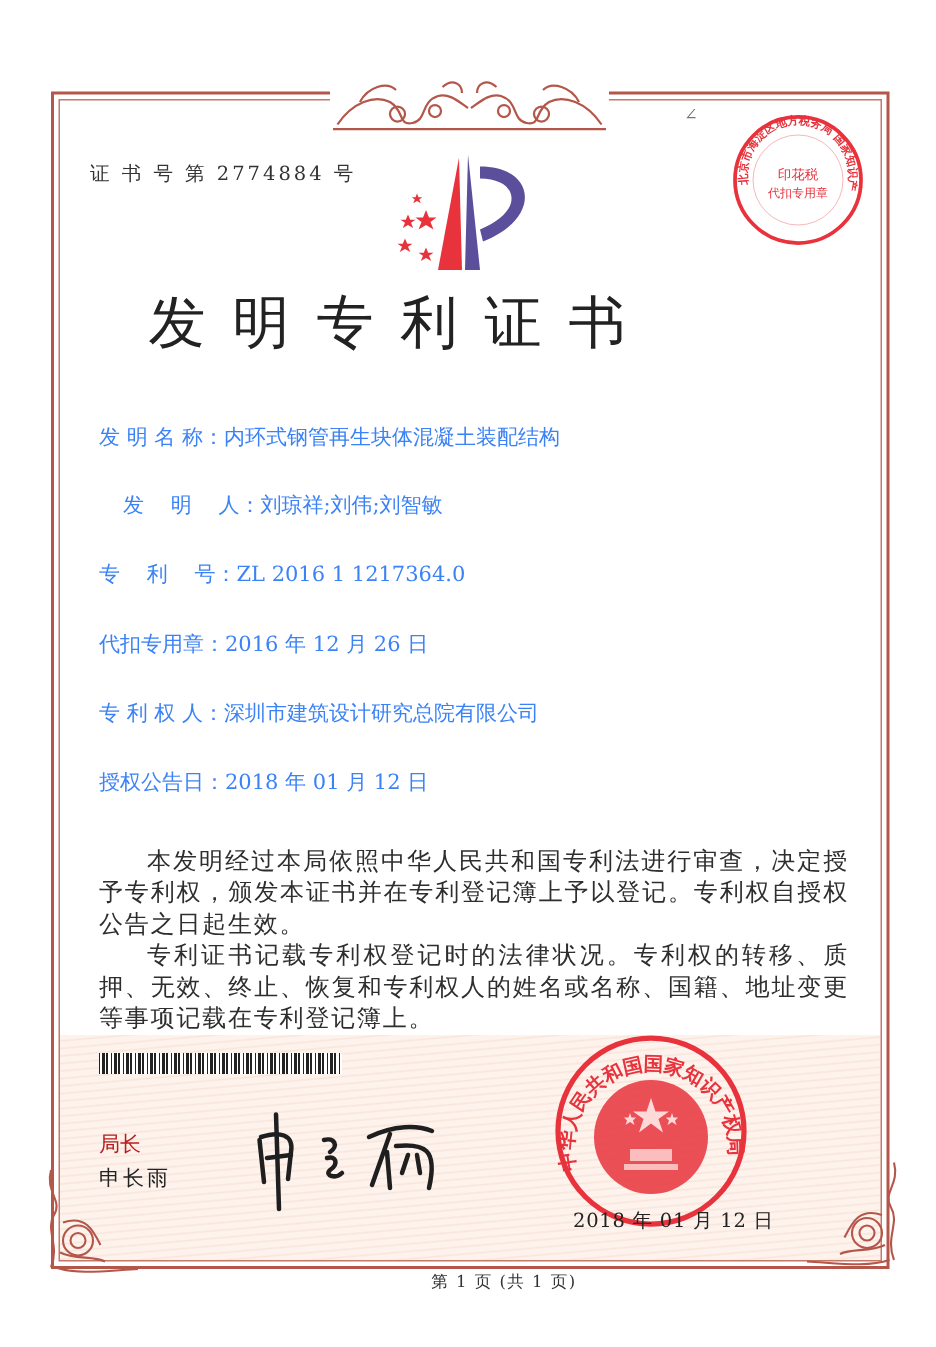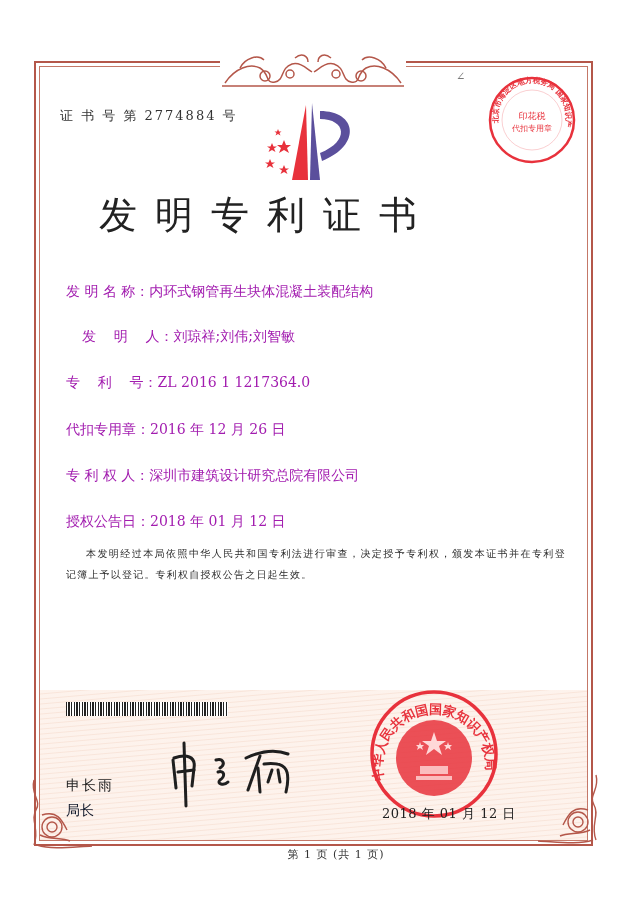--- a/index.html
+++ b/index.html
@@ -19,32 +19,32 @@
 
     .cert-no { position:absolute; left:60px; top:107px; font-size:13px; letter-spacing:2px; color:#333; }
     .logo { position:absolute; left:262px; top:95px; width:110px; height:85px; }
     .tax-seal { position:absolute; left:487px; top:75px; width:90px; height:90px; }
     .pen-mark { position:absolute; left:456px; top:70px; font-size:11px; color:#777; }
 
     .title { position:absolute; left:0; width:516px; top:190px; text-align:center;
              font-size:38px; letter-spacing:18px; font-family:"DejaVu Sans","Liberation Sans",sans-serif;
              font-weight:normal; color:#222; padding-left:18px; box-sizing:border-box; }
 
-    .field { position:absolute; left:66px; font-size:14px; color:#a21caf; white-space:nowrap; }
+    .field { position:absolute; left:66px; font-size:14px; color:#3b82f6; white-space:nowrap; }
     .field .lbl { display:inline-block; }
     .field .val { display:inline; }
 
-    .para { position:absolute; left:66px; width:500px; font-size:10px; line-height:21px;
-            color:#2e2e2e; letter-spacing:1.2px; text-align:justify; }
+    .para { position:absolute; left:66px; width:500px; font-size:16px; line-height:21px;
+            color:#2e2e2e; letter-spacing:1.2px; text-align:justify;margin-top:20px; }
     .para p { margin:0; text-indent:2em; }
 
     .barcode { position:absolute; left:66px; top:702px; width:162px; height:14px;
                background: repeating-linear-gradient(90deg, #222 0px, #222 1px, #fff 1px, #fff 2px, #222 2px, #222 4px, #fff 4px, #fff 5px, #222 5px, #222 6px, #fff 6px, #fff 8px); }
     .director-title { position:absolute; left:66px; top:754px; font-size:14px;
-                      font-family:"DejaVu Sans","Liberation Sans",sans-serif; color:#0f172a;margin-top:48px; }
+                      font-family:"DejaVu Sans","Liberation Sans",sans-serif; color:#b91c1c; }
     .director-name { position:absolute; left:66px; top:777px; font-size:14px;
                      font-family:"DejaVu Sans","Liberation Sans",sans-serif; color:#222; letter-spacing:2px; }
     .signature { position:absolute; left:168px; top:738px; width:140px; height:70px; }
     .state-seal { position:absolute; left:368px; top:688px; width:132px; height:132px; }
     .issue-date { position:absolute; left:382px; top:805px; font-size:13px; color:#222; letter-spacing:0.5px; }
     .page-no { position:absolute; left:0; width:624px; top:847px; text-align:center;
                font-size:11px; color:#333; letter-spacing:1px;padding-left:24px; }
   </style>
 </head>
 <body>
@@ -134,20 +134,21 @@
 </div>
 <div class="field" style="top:467px;">
   <span class="lbl">专 利 权 人：</span><span class="val">深圳市建筑设计研究总院有限公司</span>
 </div>
 <div class="field" style="top:513px;">
   <span class="lbl">授权公告日：</span><span class="val">2018 年 01 月 12 日</span>
 </div>
 
 <div class="para" style="top:543px;">
   <p>本发明经过本局依照中华人民共和国专利法进行审查，决定授予专利权，颁发本证书并在专利登记簿上予以登记。专利权自授权公告之日起生效。</p>
+  <p>专利证书记载专利权登记时的法律状况。专利权的转移、质押、无效、终止、恢复和专利权人的姓名或名称、国籍、地址变更等事项记载在专利登记簿上。</p>
 </div>
 
 <div class="barcode"></div>
 <div class="director-title">局长</div>
 <div class="director-name">申长雨</div>
 
 <svg class="signature" viewBox="0 0 140 70">
   <g fill="none" stroke="#1f1f1f" stroke-width="3" stroke-linecap="round">
     <path d="M5 22 L8 50"></path>
     <path d="M6 20 C18 16, 28 18, 26 30 L24 48"></path>

